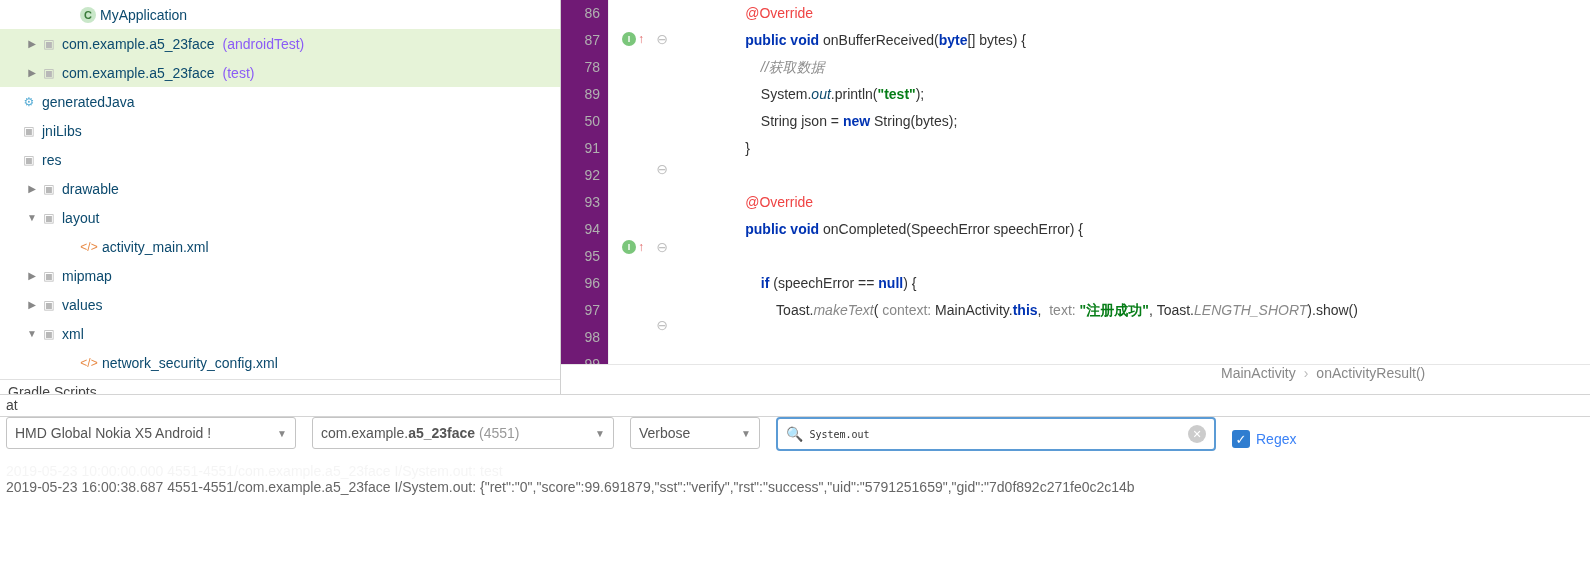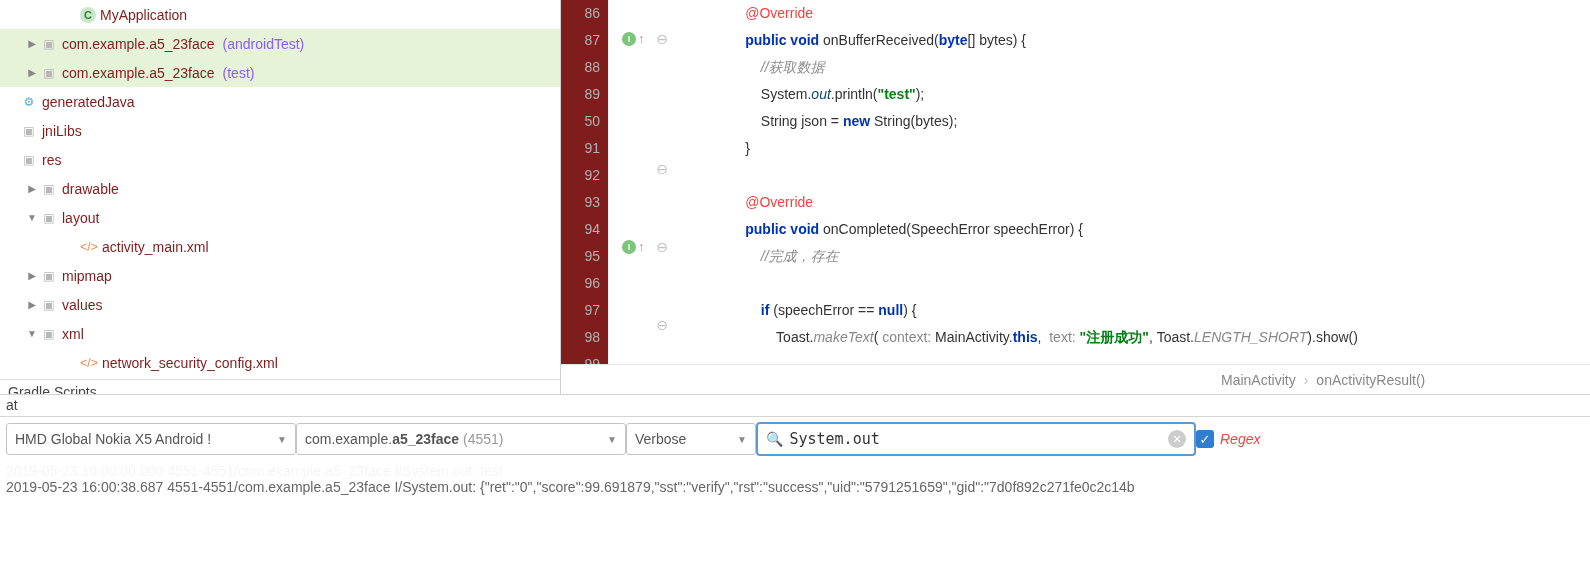--- a/index.html
+++ b/index.html
@@ -10,54 +10,54 @@
 .tree-row { display: flex; align-items: center; height: 29px; padding-left: 4px; white-space: nowrap; }
 .tree-row.hi { background: #e6f3d8; }
 .sp0 { width: 0px; } .sp1 { width: 20px; } .sp3 { width: 60px; }
 .tri { width: 16px; text-align: center; color: #888; font-size: 10px; cursor: pointer; user-select:none;}
 .fico { width: 18px; height: 18px; margin-right: 4px; display: inline-flex; align-items: center; justify-content: center; font-size: 12px; }
 .fico.folder { color: #b8b8b8; }
 .fico.pkg { color: #b8b8b8; }
 .fico.cls { background:#c9e7c9; color:#3a7b3a; width:16px; height:16px; border-radius:50%; font-weight:bold; font-size:11px; line-height:16px; }
 .fico.gj { color:#5aaed6; }
 .fico.xml { color:#e88b47; }
-.lbl { color: #7f1d1d; }
+.lbl { color: #0c4a6e; }
 .lbl.greyed { color: #8b5cf6; margin-left: 8px; }
 .tree-footer { border-top: 1px solid #e0e0e0; padding: 4px 8px; color: #444; }
 .ed-wrap { flex: 1; display: flex; flex-direction: column; background: #fff; border-left:1px solid #d0d0d0; }
 .ed { flex: 1; display: flex; overflow:hidden; position:relative; }
-.gutter { width: 48px; text-align: right; color: #b0b0b0; background:#7f1d1d; padding-right:8px; font-family: Consolas, "Courier New", monospace; font-size:13px; user-select:none; border-right:1px solid #f0f0f0;}
+.gutter { width: 48px; text-align: right; color: #b0b0b0; background:#701a75; padding-right:8px; font-family: Consolas, "Courier New", monospace; font-size:13px; user-select:none; border-right:1px solid #f0f0f0;}
 .marks { width: 44px; background:#fff; display:flex; flex-direction:column; align-items:center; }
 .gline { height: 27px; line-height: 27px; }
 .mline { height:27px; display:flex; align-items:center; justify-content:flex-start; gap:2px; padding-left:4px;}
 .igreen { width:14px; height:14px; border-radius:50%; background:#7bc67b; color:#fff; font-size:9px; display:flex;align-items:center;justify-content:center; font-weight:bold;}
 .arrup { color:#e06666; font-size:12px; }
 .fold { width:18px; display:flex; flex-direction:column; align-items:center; color:#c0c0c0; font-size:10px;}
 .fline { height:27px; display:flex; align-items:center; justify-content:center; cursor:pointer;}
 .code { flex:1; font-family: Consolas, "Courier New", monospace; font-size:14px; background:#fff; }
 .cline { height:27px; line-height:27px; white-space:pre; padding-left:12px;}
 .kw { color:#0033b3; font-weight:bold; }
 .ann { color:#ef4444; }
 .str { color:#067d17; font-weight:bold; }
 .field { color:#0c4a6e; font-style:italic; }
 .cmt { color:#8c8c8c; font-style:italic; }
 .param { color:#888; }
 .paramItalic { color:#888; font-style:italic; }
-.breadcrumbs { height:30px; border-top:1px solid #e6e6e6; display:flex; align-items:center; padding-left:660px; color:#888; gap:8px;}
+.breadcrumbs { height:30px; border-top:1px solid #e6e6e6; display:flex; padding-left:660px; color:#888; gap:8px;}
 .breadcrumbs .sep { color:#bbb; }
 .logcat { height:22px; border-bottom:1px solid #d4d4d4; padding:2px 6px; color:#444; background:#fff;}
-.toolbar { height:44px; display:flex; align-items:center; gap:0; padding:0 6px; background:#fff;}
+.toolbar { height:44px; display:flex; gap:16px; padding:0 6px; background:#fff;}
 .combo { height:32px; border:1px solid #c4c4c4; border-radius:3px; display:flex; align-items:center; padding:0 8px; background:#fff; color:#555; cursor:pointer; gap:6px;}
 .combo .dd { color:#888; font-size:10px; }
 .searchbox { flex:0 0 440px; height:34px; border:2px solid #5b9bd5; border-radius:4px; display:flex; align-items:center; padding:0 8px; gap:6px; background:#fff;}
-.searchbox input { border:none; outline:none; flex:1; font-size:15px; font-family:Consolas,monospace; color:#333;}
+.searchbox input { border:none; outline:none; flex:1; font-size:10px; font-family:Consolas,monospace; color:#333;}
 .mag { color:#888; font-size:14px; }
 .clr { width:18px;height:18px;border-radius:50%;background:#ccc;color:#fff;display:flex;align-items:center;justify-content:center;font-size:11px;cursor:pointer;}
 .chk { width:18px;height:18px;background:#2f7dd0;border-radius:3px;display:inline-flex;align-items:center;justify-content:center;color:#fff;font-size:13px;}
-.regex-lbl { color:#ef4444;font-style:italic; }
+.regex-lbl { color:#3b82f6; }
 .showonly { border:1px solid #c4c4c4; border-radius:3px; height:32px; display:flex; align-items:center; padding:0 10px; color:#555;}
 .out { flex:1; font-family: Consolas, "Courier New", monospace; font-size:14px; padding:2px 6px; color:#666; overflow:hidden; white-space:nowrap;}
 .out .l1 { color:#ccc; }
 </style>
 </head>
 <body>
 
 <div class="top-panes">
   <div class="sidebar">
     <div class="tree" id="tree">
@@ -143,21 +143,21 @@
         </div>
       </div>
     <div class="tree-footer">Gradle Scripts</div>
   </div>
 
   <div class="ed-wrap">
     <div class="ed">
       <div class="gutter" id="gutter">
           <div class="gline">86</div>
           <div class="gline">87</div>
-          <div class="gline">88</div>
+          <div class="gline">78</div>
           <div class="gline">89</div>
           <div class="gline">50</div>
           <div class="gline">91</div>
           <div class="gline">92</div>
           <div class="gline">93</div>
           <div class="gline">94</div>
           <div class="gline">95</div>
           <div class="gline">96</div>
           <div class="gline">97</div>
           <div class="gline">98</div>
@@ -204,42 +204,41 @@
       <div class="code" id="code">
           <div class="cline">                <span class="ann">@Override</span></div>
           <div class="cline">                <span class="kw">public</span> <span class="kw">void</span> onBufferReceived(<span class="kw">byte</span>[] bytes) {</div>
           <div class="cline">                    <span class="cmt">//获取数据</span></div>
           <div class="cline">                    System.<span class="field">out</span>.println(<span class="str">"test"</span>);</div>
           <div class="cline">                    String json = <span class="kw">new</span> String(bytes);</div>
           <div class="cline">                }</div>
           <div class="cline">                </div>
           <div class="cline">                <span class="ann">@Override</span></div>
           <div class="cline">                <span class="kw">public</span> <span class="kw">void</span> onCompleted(SpeechError speechError) {</div>
-          <div class="cline">                    <span class="cmt">//完成，存在</span></div>
           <div class="cline">                </div>
           <div class="cline">                    <span class="kw">if</span> (speechError == <span class="kw">null</span>) {</div>
           <div class="cline">                        Toast.<span class="paramItalic">makeText</span>( <span class="param">context:</span> MainActivity.<span class="kw">this</span>,  <span class="param">text:</span> <span class="str">"注册成功"</span>, Toast.<span class="paramItalic">LENGTH_SHORT</span>).show()</div>
         </div>
     </div>
     <div class="breadcrumbs">
       <span>MainActivity</span>
       <span class="sep">›</span>
       <span>onActivityResult()</span>
     </div>
   </div>
 </div>
 
 <div class="logcat">at</div>
 
 <div class="toolbar">
   <div class="combo" style="width:290px">
     <span style="overflow:hidden;white-space:nowrap;flex:1">HMD Global Nokia X5 Android !</span>
     <span class="dd">▼</span>
   </div>
-  <div class="combo" style="width:330px">
+  <div class="combo" style="width:302px">
     <span style="flex:1">
       <span>com.example.</span><b>a5_23face</b><span style="color:#999"> (4551)</span>
     </span>
     <span class="dd">▼</span>
   </div>
   <div class="combo" style="width:130px">
     <span style="flex:1">Verbose</span>
     <span class="dd">▼</span>
   </div>
   <div class="searchbox">

